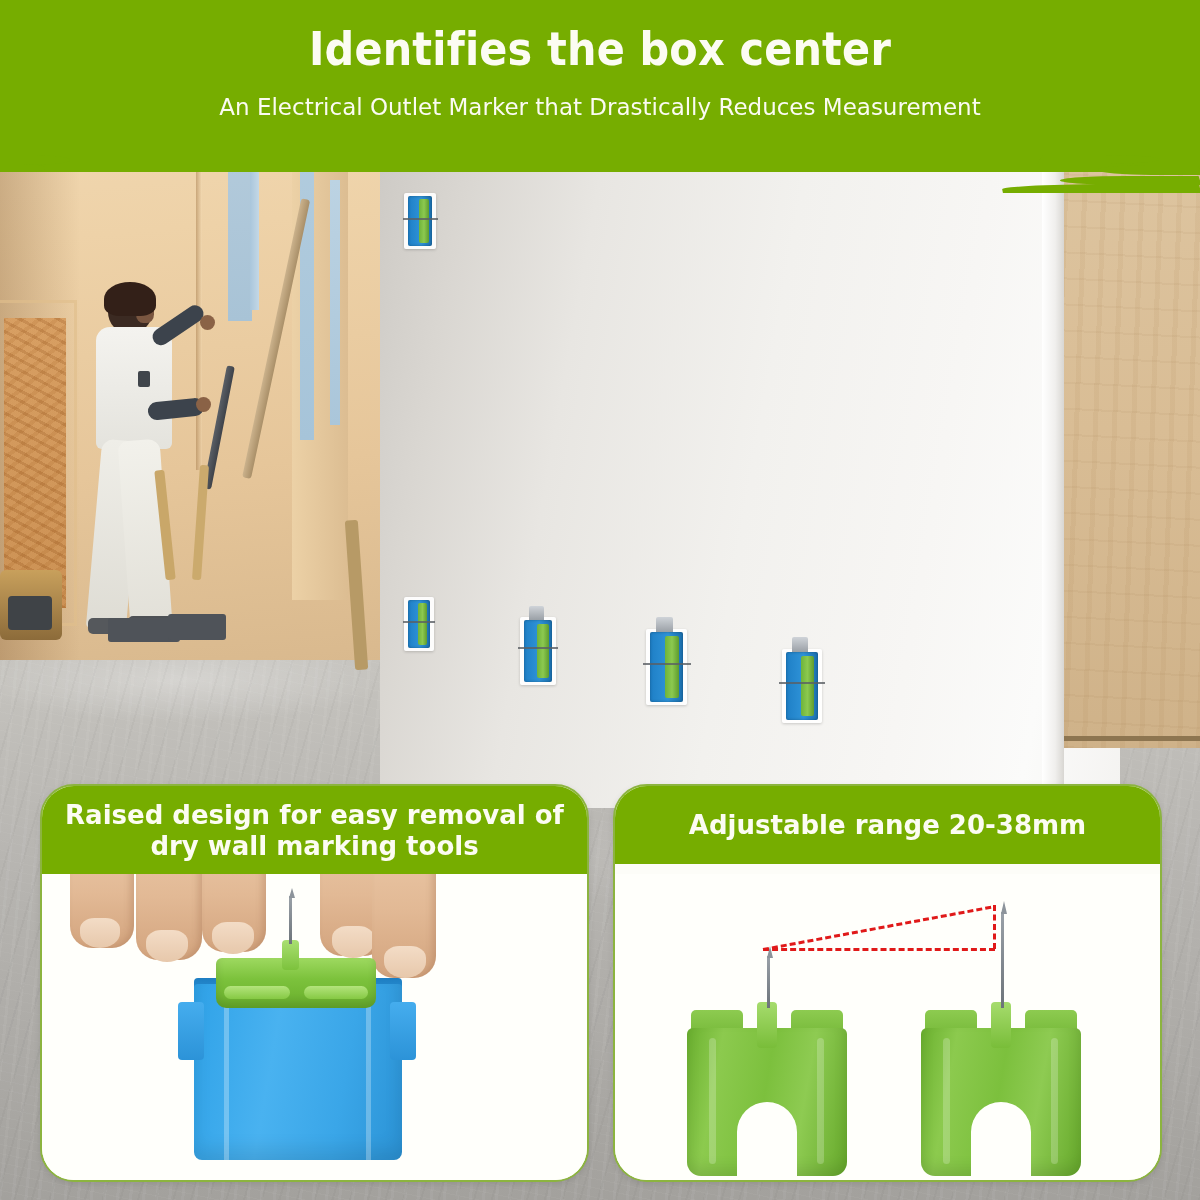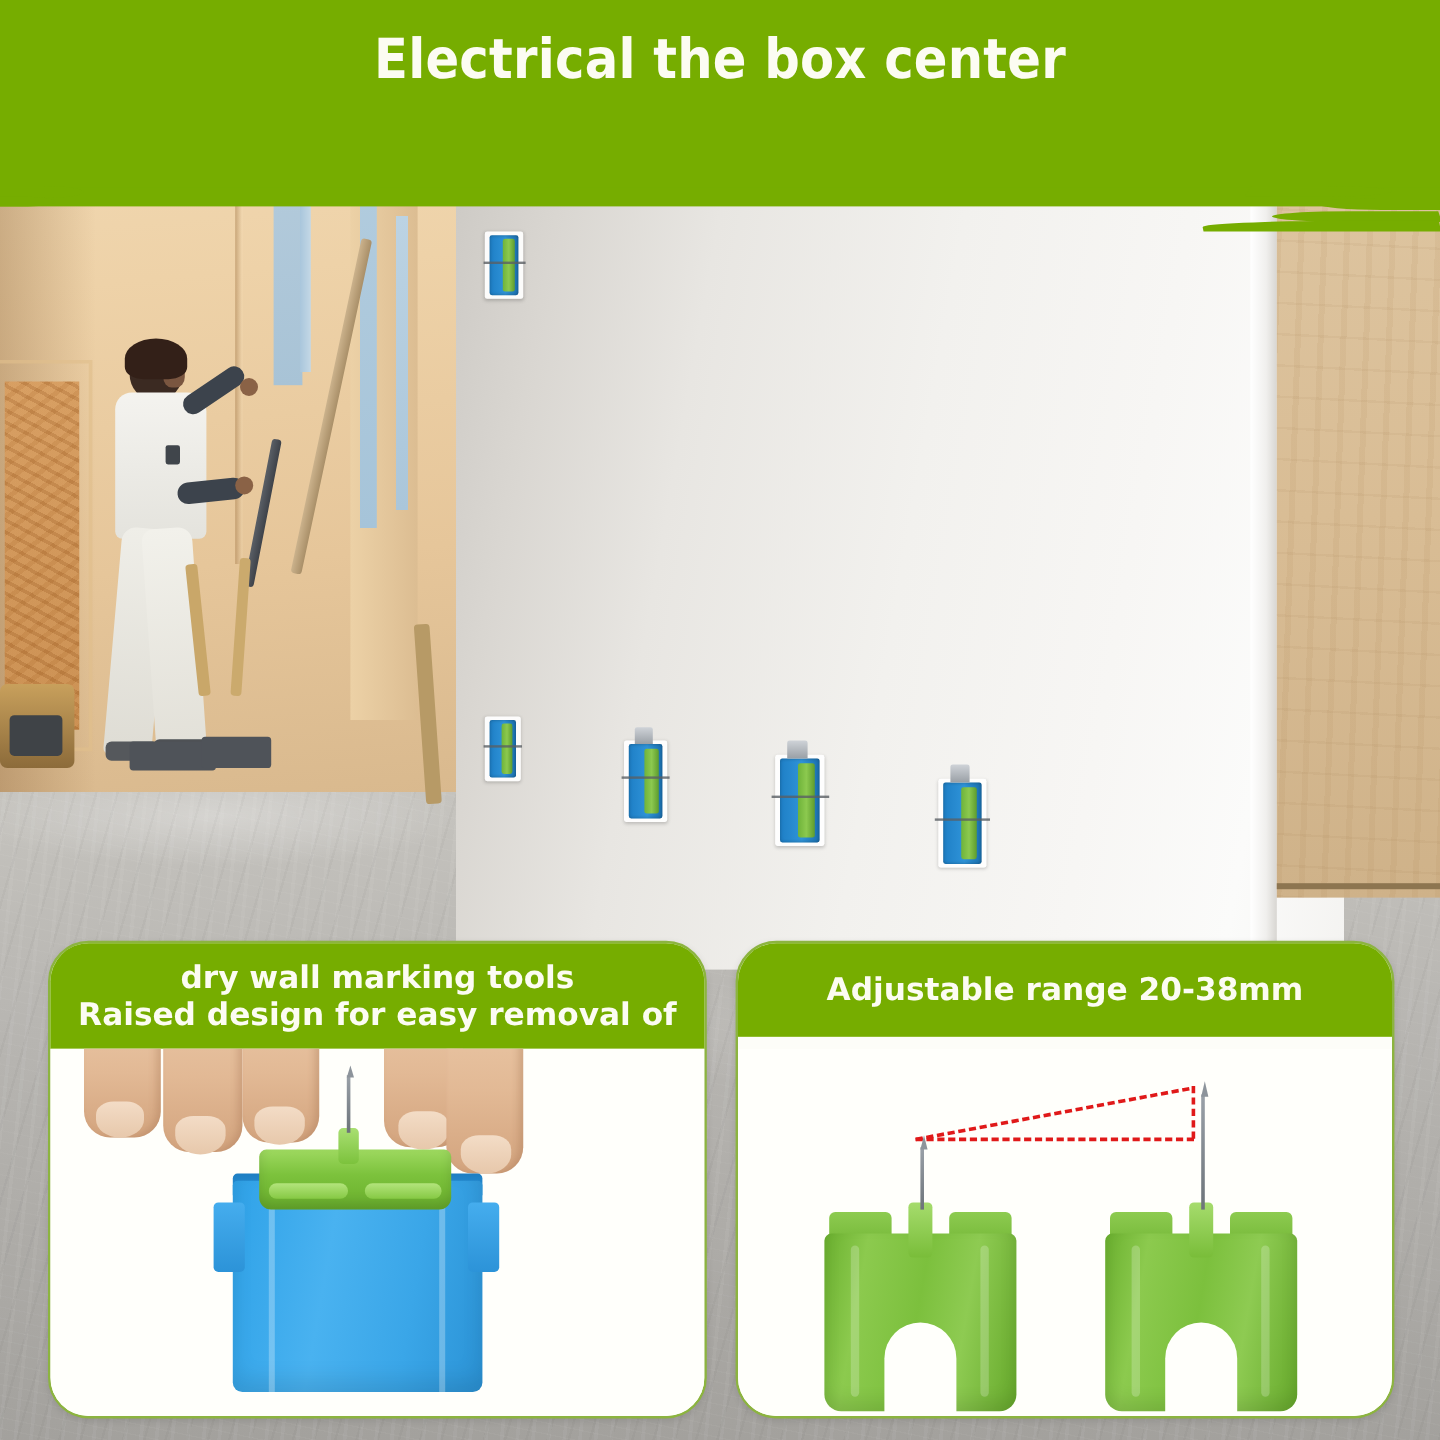--- a/index.html
+++ b/index.html
@@ -277,39 +277,40 @@
 
     <div class="ebox" style="left:408px;top:196px;width:24px;height:50px;">
       <div class="cut"></div>
       <div class="body"></div>
       <div class="grn"></div>
       <div class="screw"></div>
     </div>
   </div>
 
   <div class="header">
-    <h1>Electrical the box center</h1>
+    <h1>Identifies the box center</h1>
     <div class="sub">
+      <div>An Electrical Outlet Marker that Drastically Reduces Measurement</div>
     </div>
   </div>
 
   <div class="hdr-bottom">
     <div class="brush" style="left:0;top:0;width:1200px;height:6px;"></div>
     <div class="brush" style="left:1040px;top:5px;width:120px;height:9px;border-radius:0 60% 60% 0;transform:skewX(-30deg);"></div>
     <div class="brush" style="left:1098px;top:15px;width:102px;height:10px;border-radius:60% 0 0 60%;transform:skewX(22deg);"></div>
     <div class="brush" style="left:1060px;top:26px;width:140px;height:9px;border-radius:60% 0 0 60%;transform:skewX(18deg);"></div>
     <div class="brush" style="left:1002px;top:34px;width:198px;height:9px;border-radius:60% 0 0 0;transform:skewX(12deg);"></div>
     <div class="brush" style="left:0;top:5px;width:70px;height:10px;border-radius:0 60% 60% 0;"></div>
     <div class="brush" style="left:0;top:14px;width:46px;height:8px;border-radius:0 60% 60% 0;"></div>
   </div>
 
   <div class="panel left">
     <div class="panel-hd">
+      <div>Raised design for easy removal of</div>
       <div>dry wall marking tools</div>
-      <div>Raised design for easy removal of</div>
     </div>
     <div class="panel-body">
 
       <div class="finger" style="left:28px;top:-46px;width:64px;height:120px;"></div>
       <div class="nail" style="left:38px;top:44px;width:40px;height:30px;"></div>
       <div class="finger" style="left:94px;top:-54px;width:66px;height:140px;"></div>
       <div class="nail" style="left:104px;top:56px;width:42px;height:32px;"></div>
       <div class="finger" style="left:160px;top:-50px;width:64px;height:128px;"></div>
       <div class="nail" style="left:170px;top:48px;width:42px;height:32px;"></div>
       <div class="finger" style="left:278px;top:-54px;width:66px;height:136px;"></div>

